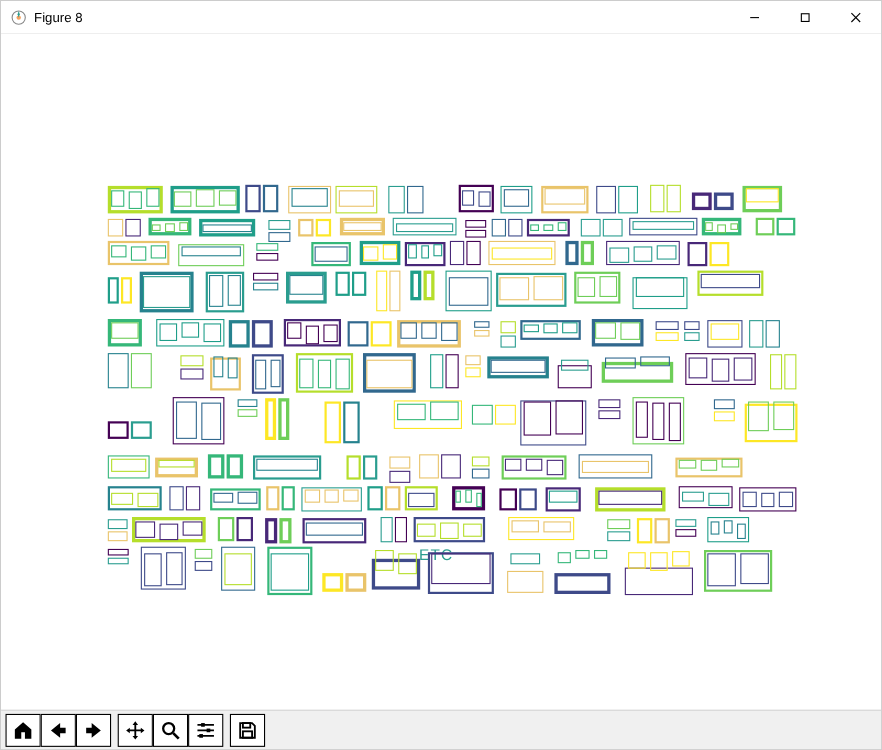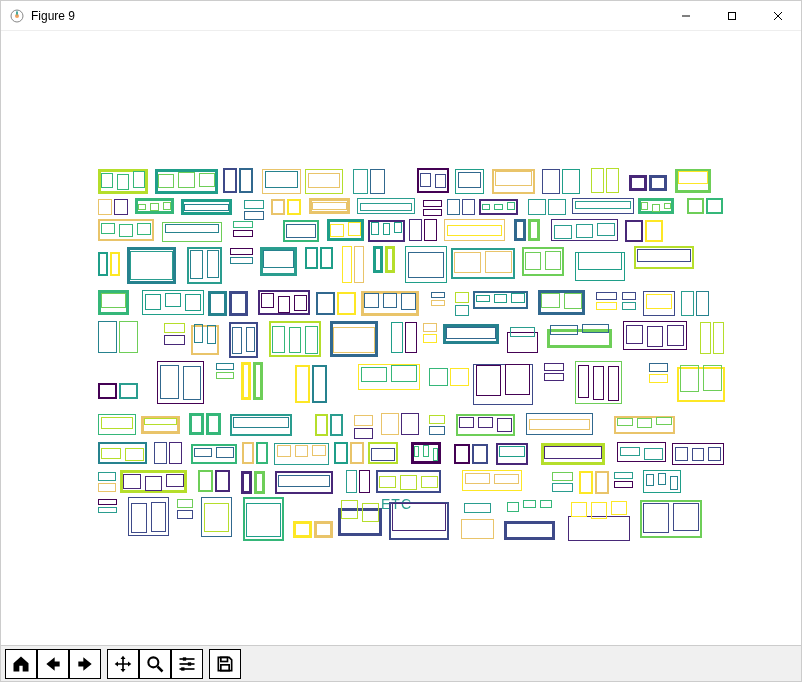--- a/index.html
+++ b/index.html
@@ -81,21 +81,21 @@
 <body>
 
 <div class="titlebar">
   <span class="app-icon">
     <svg viewBox="0 0 16 16">
         <circle cx="8" cy="8" r="6" fill="none" stroke="#888" stroke-width="1"></circle>
         <circle cx="8" cy="8" r="2" fill="#f4a261"></circle>
         <path d="M8 2 L9 5 L8 8 L7 5 Z" fill="#2a9d8f"></path>
       </svg>
   </span>
-  <span class="title">Figure 9</span>
+  <span class="title">Figure 8</span>
   <span class="spacer"></span>
   <div class="winbtn" title="Minimize">
     <svg width="10" height="10" viewBox="0 0 10 10">
         <line x1="1" y1="5" x2="9" y2="5" stroke="currentColor" stroke-width="1"></line>
       </svg>
   </div>
   <div class="winbtn" title="Maximize">
     <svg width="10" height="10" viewBox="0 0 10 10">
         <rect x="1.5" y="1.5" width="7" height="7" fill="none" stroke="currentColor" stroke-width="1"></rect>
       </svg>

